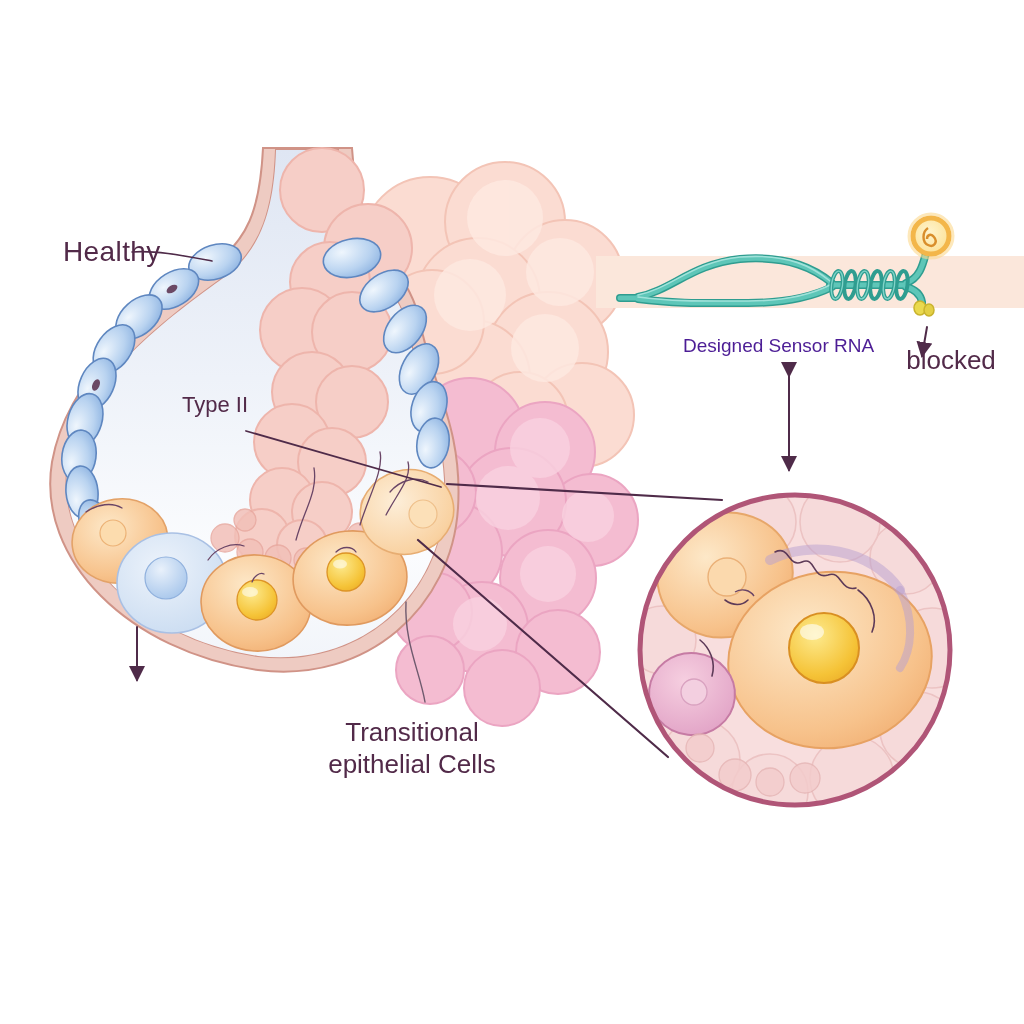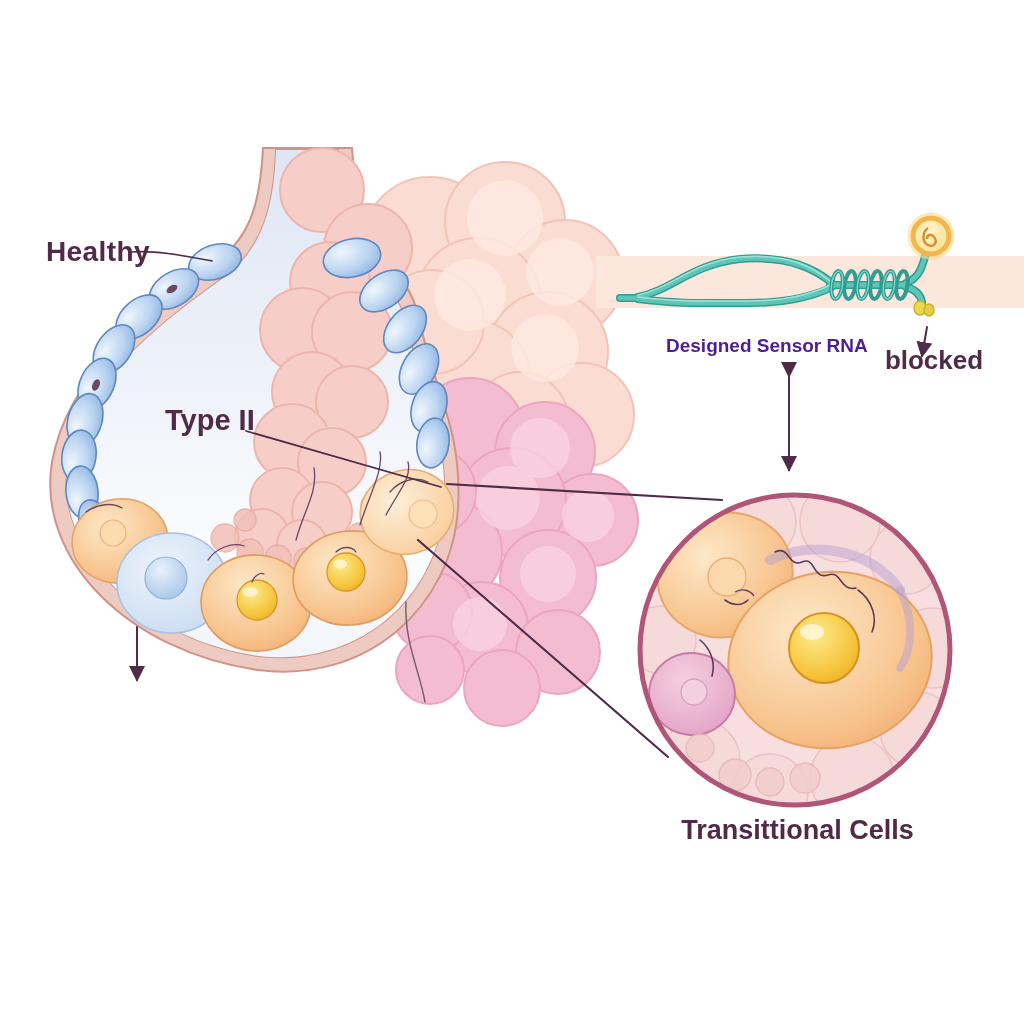--- a/index.html
+++ b/index.html
@@ -1,22 +1,22 @@
 <!DOCTYPE html>
 <html><head>
 <meta charset="utf-8">
 <style>
   html,body{margin:0;padding:0;background:#ffffff;}
   #stage{position:relative;width:1024px;height:1024px;background:#ffffff;overflow:hidden;
          font-family:"Liberation Sans",sans-serif;}
   #art{position:absolute;left:0;top:0;}
-  .lbl{position:absolute;color:#522a49;font-weight:700;white-space:nowrap;}
+  .lbl{position:absolute;color:#522a49;font-weight:400;white-space:nowrap;margin-left:17px;}
   .lbl.center{text-align:center;white-space:normal;}
   .lbl-healthy{left:46px;top:236px;font-size:28px;letter-spacing:.4px;}
-  .lbl-type2{left:165px;top:404px;font-size:29px;}
+  .lbl-type2{left:165px;top:392px;font-size:22px;}
   .lbl-sprr14{left:609px;top:229px;font-size:26px;color:#f0921e;}
   .lbl-designed{left:666px;top:335px;font-size:19px;color:#4c1d95;}
   .lbl-blocked{left:844px;top:344px;width:180px;font-size:26px;line-height:32px;}
   .lbl-thin1{left:72px;top:689px;width:130px;font-size:27px;line-height:34px;}
   .lbl-transepi{left:290px;top:716px;width:210px;font-size:26px;line-height:32px;}
   .lbl-transcells{left:680px;top:815px;width:235px;font-size:27px;}
 </style>
 </head>
 <body>
 
@@ -327,22 +327,25 @@
       <ellipse cx="929" cy="310" rx="5" ry="6" fill="#e3cf45" stroke="#c9b32e" stroke-width="1.5"></ellipse>
     </g>
   </g>
 </svg>
 
   <div class="lbl lbl-healthy">Healthy</div>
 
   <div class="lbl lbl-type2">Type II</div>
 
 
+  <div class="lbl lbl-transepi center">
+    <div>Transitional</div>
+    <div>epithelial Cells</div>
+  </div>
 
 
   <div class="lbl lbl-designed">Designed Sensor RNA</div>
 
   <div class="lbl lbl-blocked center">
     <div>blocked</div>
   </div>
 
-  <div class="lbl lbl-transcells center">Transittional Cells</div>
 </div>
 
 </body></html>

